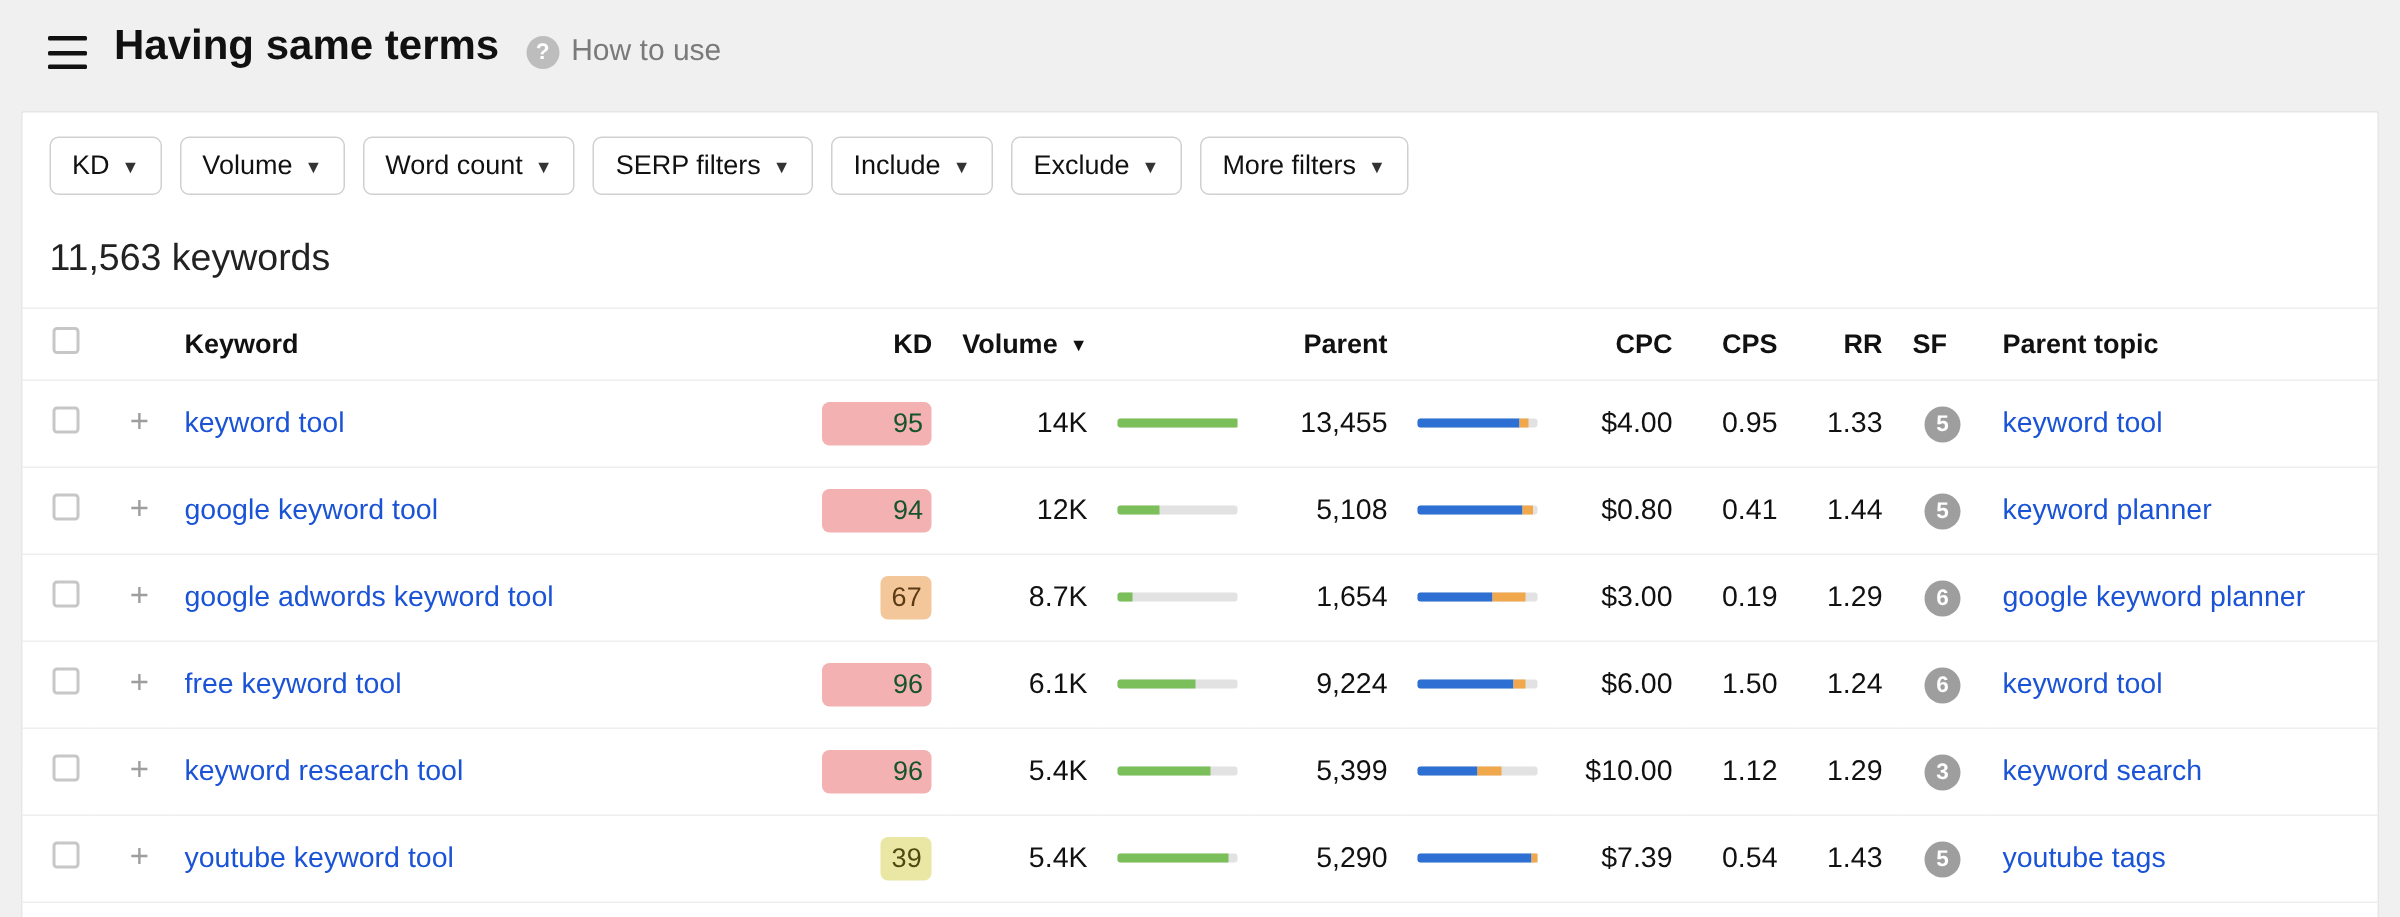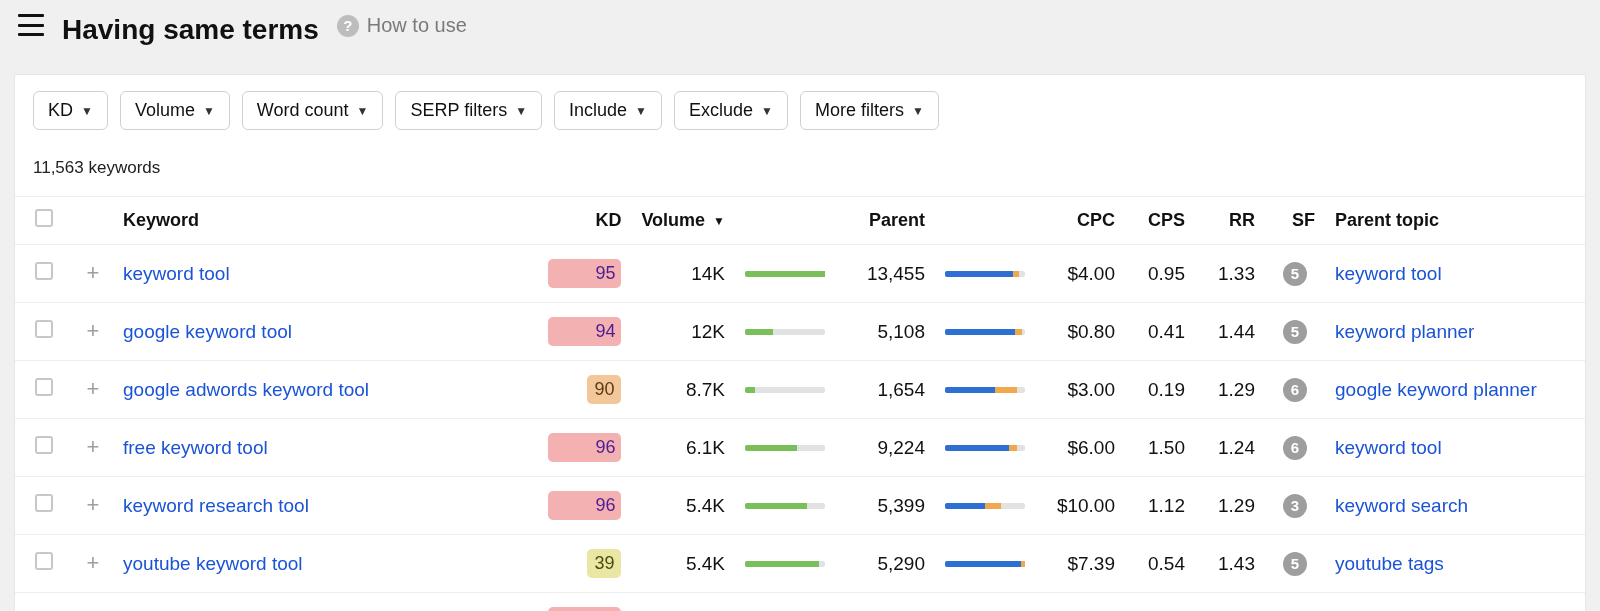--- a/index.html
+++ b/index.html
@@ -1,60 +1,60 @@
 <!DOCTYPE html>
 <html><head>
 <meta charset="utf-8">
 <style>
   * { box-sizing: border-box; }
   html, body { margin:0; padding:0; font-family: -apple-system, BlinkMacSystemFont, "Segoe UI", Helvetica, Arial, sans-serif; background:#f0f0f0; color:#111; }
   .header {
-    display:flex; align-items:flex-start; gap:18px; padding:14px 18px 28px 18px;
+    display:flex; align-items:flex-end; gap:18px; padding:14px 18px 28px 32px;
   }
   .hamburger { width:26px; height:22px; display:flex; flex-direction:column; justify-content:space-between; cursor:pointer; }
   .hamburger span { display:block; height:3px; background:#111; border-radius:1px; }
   .title { font-size:28px; font-weight:700; }
   .howto { display:flex; align-items:center; gap:8px; color:#7a7a7a; font-size:20px; cursor:pointer; }
   .howto .q { width:22px; height:22px; border-radius:50%; background:#bdbdbd; color:#fff; display:inline-flex; align-items:center; justify-content:center; font-size:15px; font-weight:700; }
   .panel { background:#fff; margin:0 14px; border:1px solid #e6e6e6; border-radius:2px; }
   .filters { display:flex; gap:12px; padding:16px 18px 18px 18px; flex-wrap:wrap; }
   .filter-btn { border:1px solid #d0d0d0; background:#fff; border-radius:6px; padding:8px 14px; font-size:18px; display:flex; align-items:center; gap:8px; cursor:pointer; }
   .filter-btn .caret { font-size:12px; color:#333; }
-  .count { padding:10px 18px 18px 18px; font-size:17px; color:#222; }
+  .count { padding:10px 18px 18px 18px; font-size:25px; color:#222; }
   table { width:100%; border-collapse:collapse; }
   thead th { text-align:left; font-size:18px; font-weight:700; padding:12px 10px; border-top:1px solid #eee; border-bottom:1px solid #eee; white-space:nowrap; }
   thead th.right { text-align:right; }
   tbody td { padding:14px 10px; border-bottom:1px solid #eee; font-size:19px; vertical-align:middle; white-space:nowrap; }
   tbody td.right { text-align:right; }
   .checkbox { width:18px; height:18px; border:2px solid #c7c7c7; border-radius:3px; display:inline-block; cursor:pointer; }
   .plus { width:20px; height:20px; display:inline-flex; align-items:center; justify-content:center; color:#9e9e9e; font-size:22px; font-weight:400; cursor:pointer; margin-left:10px; }
   .kwlink { color:#1a53d6; cursor:pointer; }
   .kd-badge { display:inline-block; min-width:34px; text-align:center; padding:4px 6px; border-radius:5px; font-weight:500; font-size:18px; }
-  .kd-red { background:#f3b1b1; color:#4c1d95;padding-left:47px; }
+  .kd-red { background:#f3b1b1; color:#14532d;padding-left:47px; }
   .kd-orange { background:#f3c79a; color:#5b3a14; }
   .kd-yellow { background:#e9e7a3; color:#4d4a12; }
   .bar { width:80px; height:6px; background:#e2e2e2; border-radius:2px; position:relative; display:inline-block; vertical-align:middle; }
   .bar .fill { position:absolute; left:0; top:0; bottom:0; border-radius:2px 0 0 2px; }
   .bar .fillg { background:#7bbf5a; }
   .bar .fillb { background:#2d6fd2; }
   .bar .tail { position:absolute; top:0; bottom:0; background:#f1a84d; }
   .sf-badge { display:inline-flex; width:24px; height:24px; border-radius:50%; background:#9e9e9e; color:#fff; align-items:center; justify-content:center; font-size:15px; font-weight:600; }
   .sort-caret { font-size:12px; margin-left:4px; }
   th .hdr { display:inline-flex; align-items:center; gap:4px; cursor:pointer; }
   .col-cb { width:40px; padding-left:20px; }
   .col-plus { width:34px; }
   .col-kd { width:70px; text-align:right; }
   .col-vol { width:100px; }
   .col-volbar { width:100px; }
   .col-clicks { width:100px; }
   .col-clickbar { width:100px; }
   .col-cpc { width:90px; }
   .col-cps { width:70px; }
   .col-rr { width:70px; }
-  .col-sf { width:60px; text-align:right; }
+  .col-sf { width:60px; text-align:left; }
   .col-parent { width:260px; padding-right:20px; }
 </style>
 </head>
 <body>
 
 <div class="header">
   <div class="hamburger">
     <span></span>
       <span></span>
       <span></span>
@@ -164,21 +164,21 @@
     <td class="right">$0.80</td>
     <td class="right">0.41</td>
     <td class="right">1.44</td>
     <td style="text-align:center"><span class="sf-badge">5</span></td>
     <td><span class="kwlink">keyword planner</span></td>
   </tr>
         <tr>
     <td class="col-cb"><span class="checkbox"></span></td>
     <td class="col-plus"><span class="plus">+</span></td>
     <td><span class="kwlink">google adwords keyword tool</span></td>
-    <td class="right"><span class="kd-badge kd-orange">90</span></td>
+    <td class="right"><span class="kd-badge kd-orange">67</span></td>
     <td class="right">8.7K</td>
     <td><span class="bar"><span class="fill fillg" style="width:12%"></span></span></td>
     <td class="right">1,654</td>
     <td><span class="bar"><span class="fill fillb" style="width:62%"></span><span class="tail" style="left:62%; width:28%"></span></span></td>
     <td class="right">$3.00</td>
     <td class="right">0.19</td>
     <td class="right">1.29</td>
     <td style="text-align:center"><span class="sf-badge">6</span></td>
     <td><span class="kwlink">google keyword planner</span></td>
   </tr>

